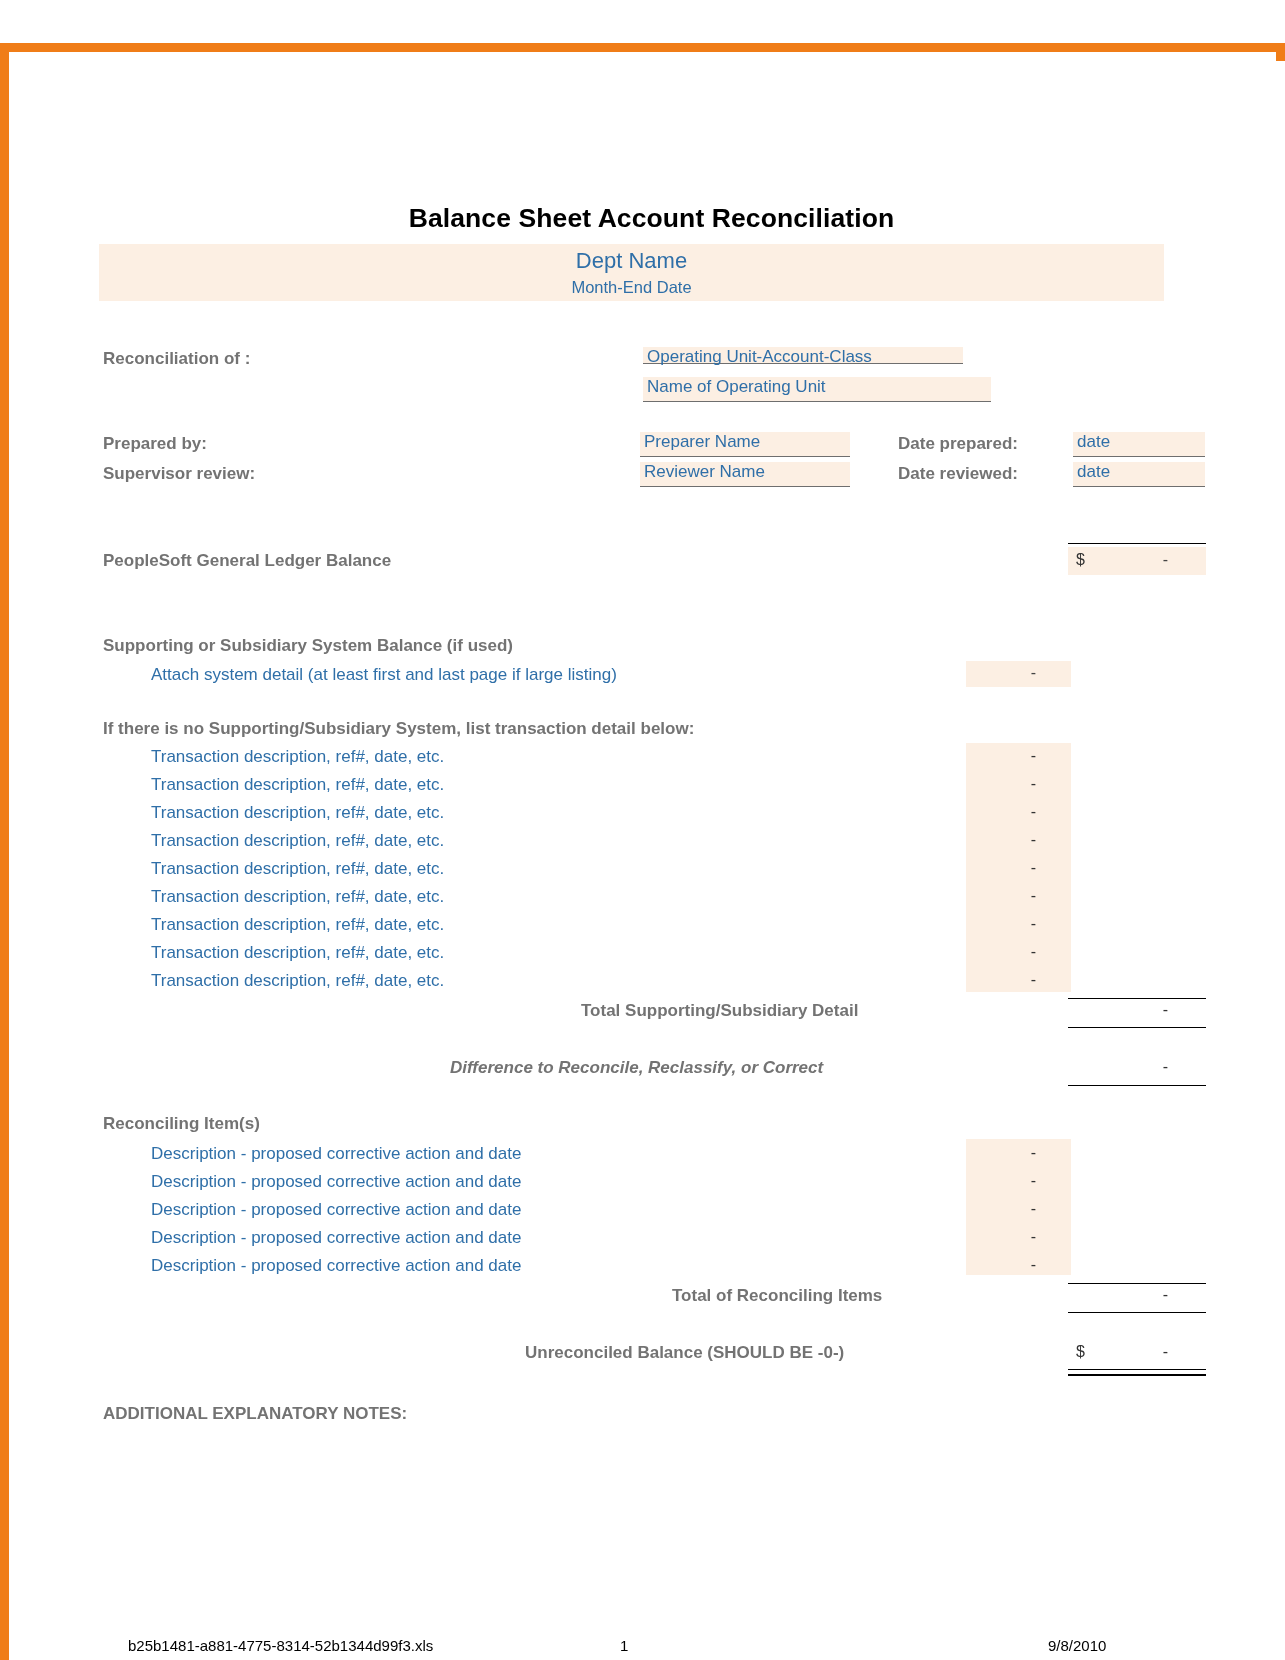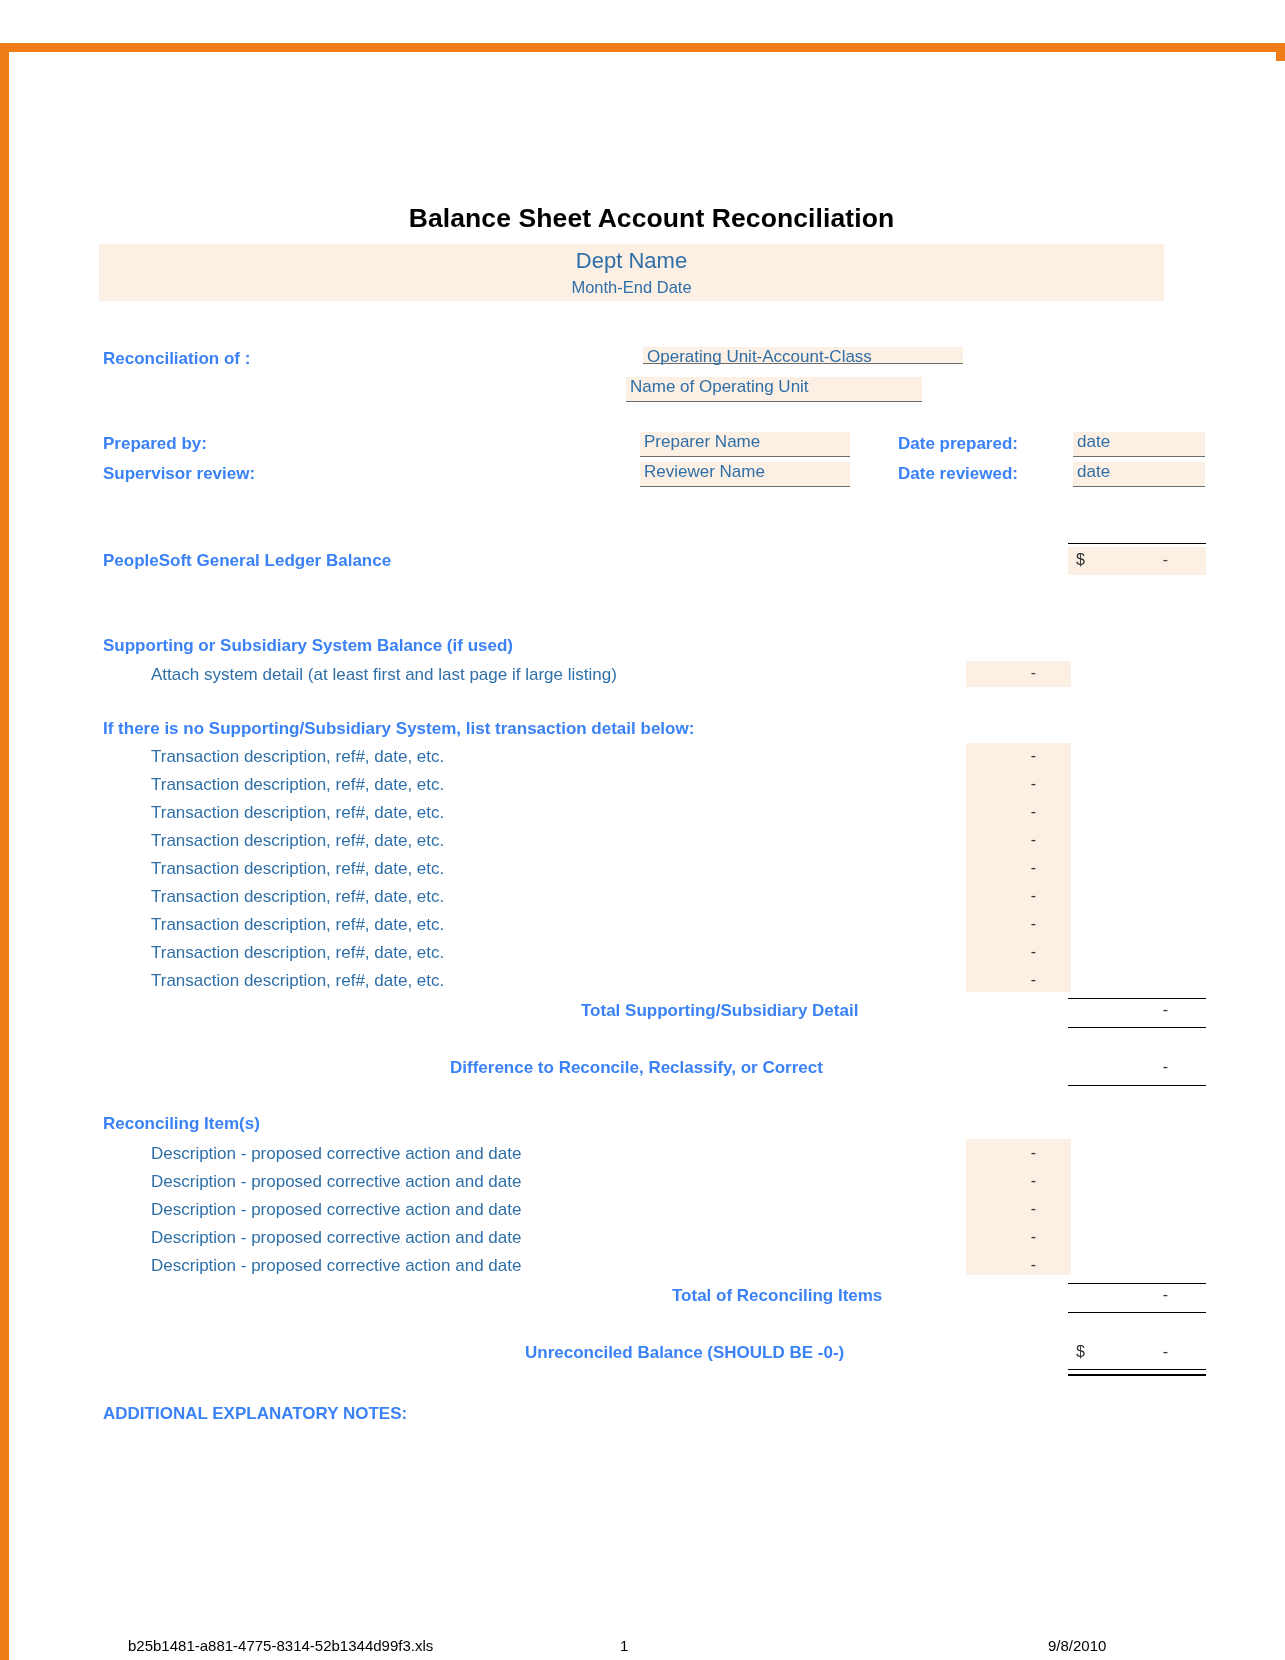--- a/index.html
+++ b/index.html
@@ -60,21 +60,21 @@
     left: 0; top: 34px;
     width: 1065px;
     text-align: center;
     font-size: 16.5px;
     color: #2f6fa8;
   }
   .lbl-bold {
     position: absolute;
     font-size: 17px;
     font-weight: bold;
-    color: #3b82f6;
+    color: #737373;
     white-space: nowrap;
   }
   .lbl-blue {
     position: absolute;
     font-size: 17px;
     color: #2f6fa8;
     white-space: nowrap;
   }
   .field {
     position: absolute;
@@ -138,21 +138,21 @@
 
     <div class="doc-title">Balance Sheet Account Reconciliation</div>
 
     <div class="title-band">
       <div class="band-line1">Dept Name</div>
       <div class="band-line2">Month-End Date</div>
     </div>
 
     <div class="lbl-bold" style="left:85px; top:288px;">Reconciliation of :</div>
     <div class="field ul" style="left:625px; top:286px; width:320px; height:17px; padding-left:4px;">Operating Unit-Account-Class</div>
-    <div class="field ul" style="left:608px; top:316px; width:296px; height:25px; padding-left:4px;">Name of Operating Unit</div>
+    <div class="field ul" style="left:625px; top:316px; width:348px; height:25px; padding-left:4px;">Name of Operating Unit</div>
 
     <div class="lbl-bold" style="left:85px; top:373px;text-align:right;">Prepared by:</div>
     <div class="field ul" style="left:622px; top:371px; width:210px; height:25px; padding-left:4px;">Preparer Name</div>
     <div class="lbl-bold" style="left:880px; top:373px;">Date prepared:</div>
     <div class="field ul" style="left:1055px; top:371px; width:132px; height:25px; padding-left:4px;">date</div>
 
     <div class="lbl-bold" style="left:85px; top:403px;">Supervisor review:</div>
     <div class="field ul" style="left:622px; top:401px; width:210px; height:25px; padding-left:4px;">Reviewer Name</div>
     <div class="lbl-bold" style="left:880px; top:403px;">Date reviewed:</div>
     <div class="field ul" style="left:1055px; top:401px; width:132px; height:25px; padding-left:4px;">date</div>
@@ -195,21 +195,21 @@
     <div class="amt-plain" style="left:948px; top:882px; width:105px; padding-right:35px;">-</div>
 
     <div class="lbl-blue" style="left:133px; top:910px;">Transaction description, ref#, date, etc.</div>
     <div class="amt-plain" style="left:948px; top:910px; width:105px; padding-right:35px;">-</div>
 
     <div class="lbl-bold" style="left:563px; top:940px;">Total Supporting/Subsidiary Detail</div>
     <div class="rule" style="left:1050px; top:937px; width:138px;"></div>
     <div class="amt-plain" style="left:1050px; top:940px; width:138px;">-</div>
     <div class="rule" style="left:1050px; top:966px; width:138px;"></div>
 
-    <div class="lbl-bold" style="left:432px; top:997px;">Difference to Reconcile, Reclassify, or Correct</div>
+    <div class="lbl-bold" style="left:432px; top:997px;font-style:italic;">Difference to Reconcile, Reclassify, or Correct</div>
     <div class="amt-plain" style="left:1050px; top:997px; width:138px;">-</div>
     <div class="rule" style="left:1050px; top:1024px; width:138px;"></div>
 
     <div class="lbl-bold" style="left:85px; top:1053px;">Reconciling Item(s)</div>
 
     <div class="txn-block" style="left:948px; top:1078px; width:105px; height:136px;"></div>
 
     <div class="lbl-blue" style="left:133px; top:1083px;">Description - proposed corrective action and date</div>
     <div class="amt-plain" style="left:948px; top:1083px; width:105px; padding-right:35px;">-</div>
 

